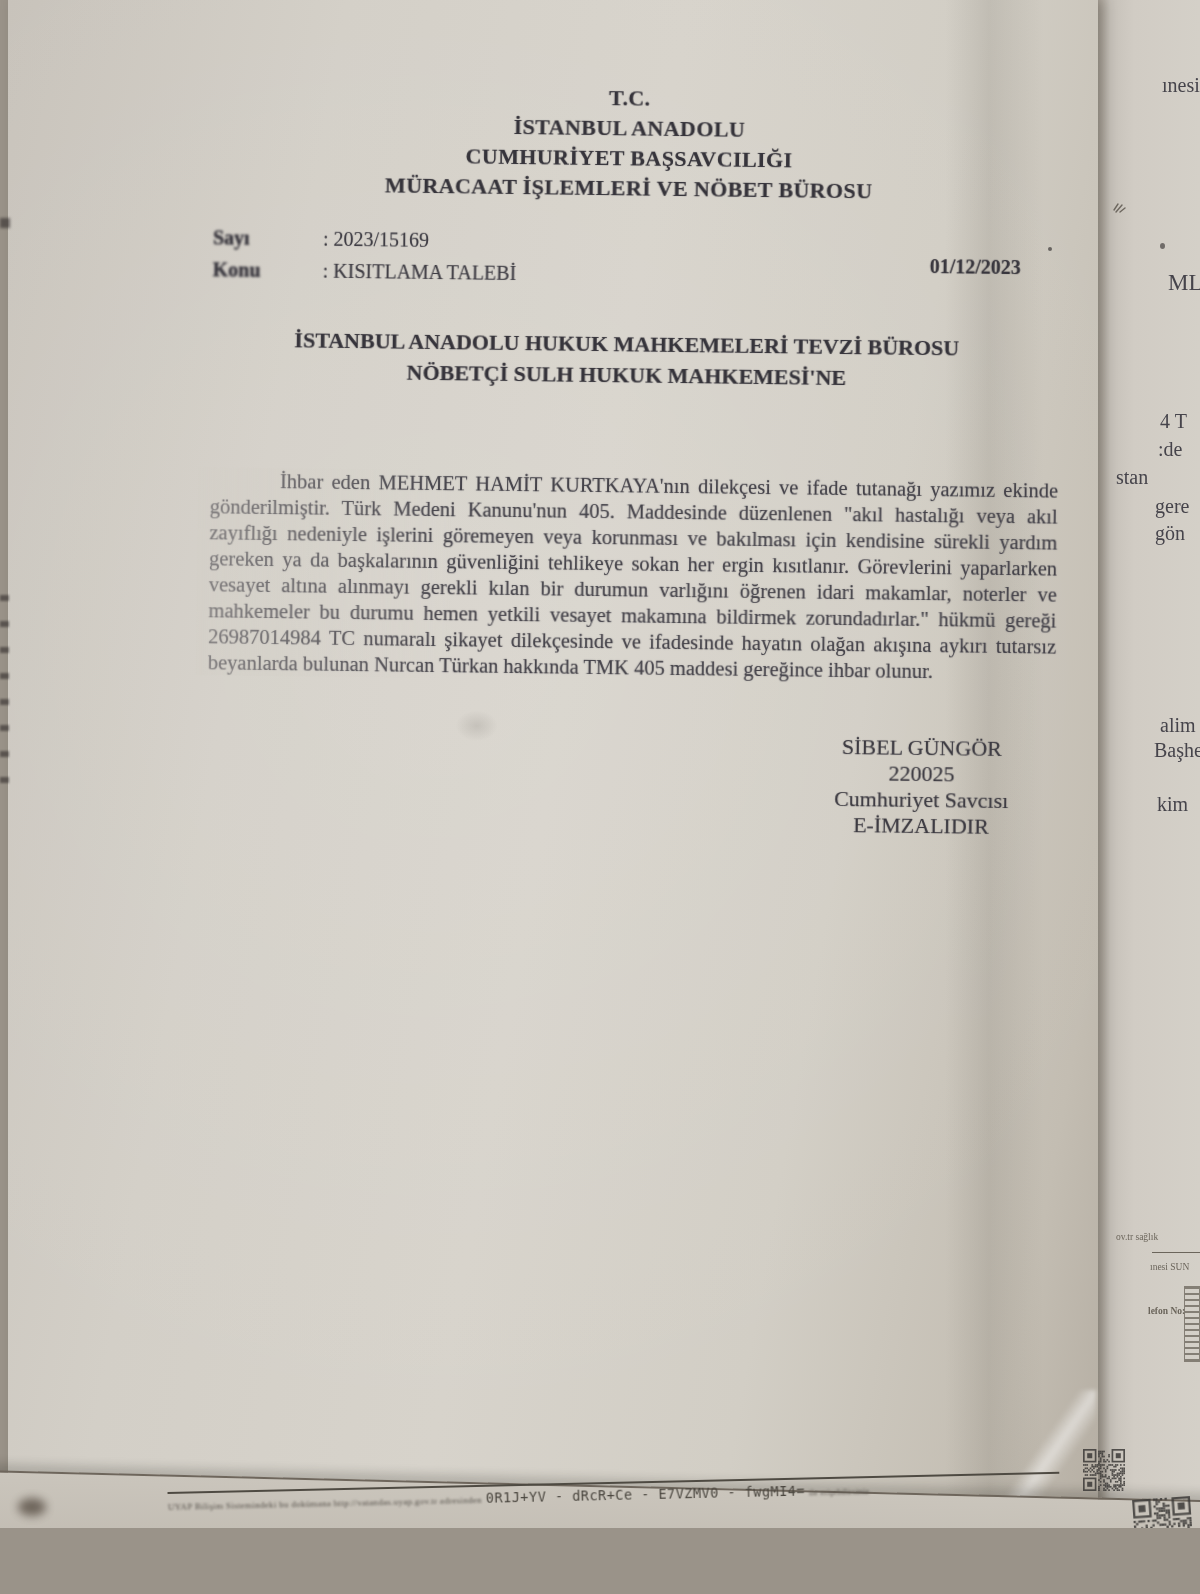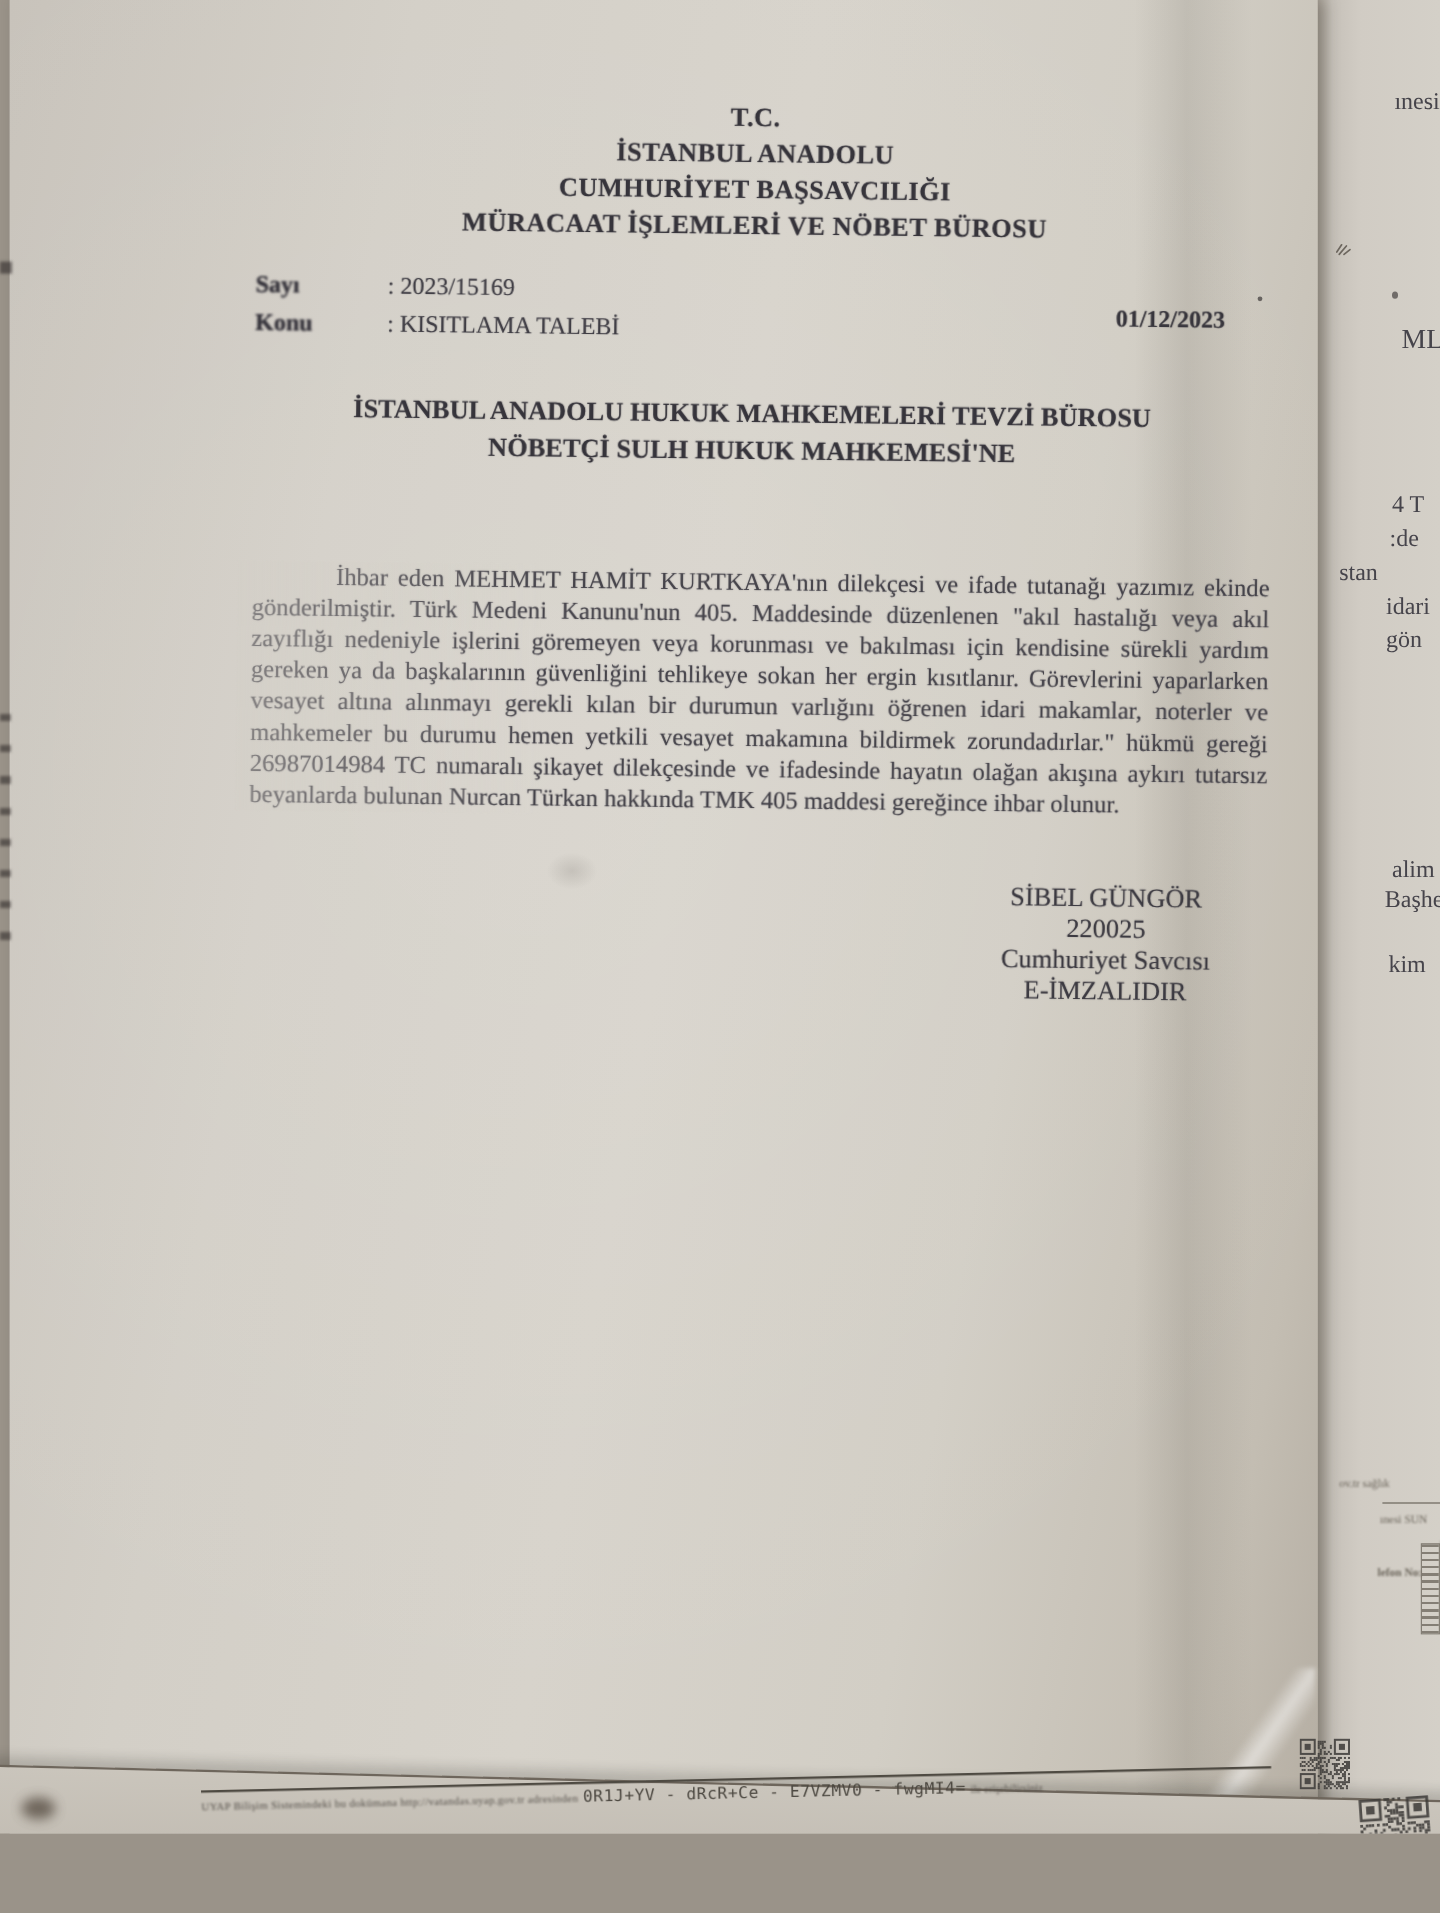--- a/index.html
+++ b/index.html
@@ -169,21 +169,21 @@
       <span class="code">0R1J+YV - dRcR+Ce - E7VZMV0 - fwgMI4=</span>
       <span class="suf">ile erişebilirsiniz</span>
     </div>
   </div>
 
   <div class="frag" style="left:1162px;top:74px;">ınesi</div>
   <div class="frag" style="left:1168px;top:270px;font-size:23px;">ML</div>
   <div class="frag" style="left:1160px;top:410px;">4 T</div>
   <div class="frag" style="left:1158px;top:438px;">:de</div>
   <div class="frag" style="left:1116px;top:466px;">stan</div>
-  <div class="frag" style="left:1155px;top:495px;">idari</div>
+  <div class="frag" style="left:1155px;top:495px;">gere</div>
   <div class="frag" style="left:1155px;top:522px;">gön</div>
   <div class="frag" style="left:1160px;top:714px;">alim</div>
   <div class="frag" style="left:1154px;top:739px;">Başhe</div>
   <div class="frag" style="left:1157px;top:793px;text-align:right;">kim</div>
 
   <div class="frag small" style="left:1116px;top:1232px;">ov.tr sağlık</div>
   <div class="frag-rule"></div>
   <div class="frag small" style="left:1150px;top:1262px;">ınesi SUN</div>
   <div class="frag small" style="left:1200px;top:1284px;">Teknikeri</div>
   <div class="frag small" style="left:1148px;top:1306px;font-weight:bold;">lefon No:</div>

